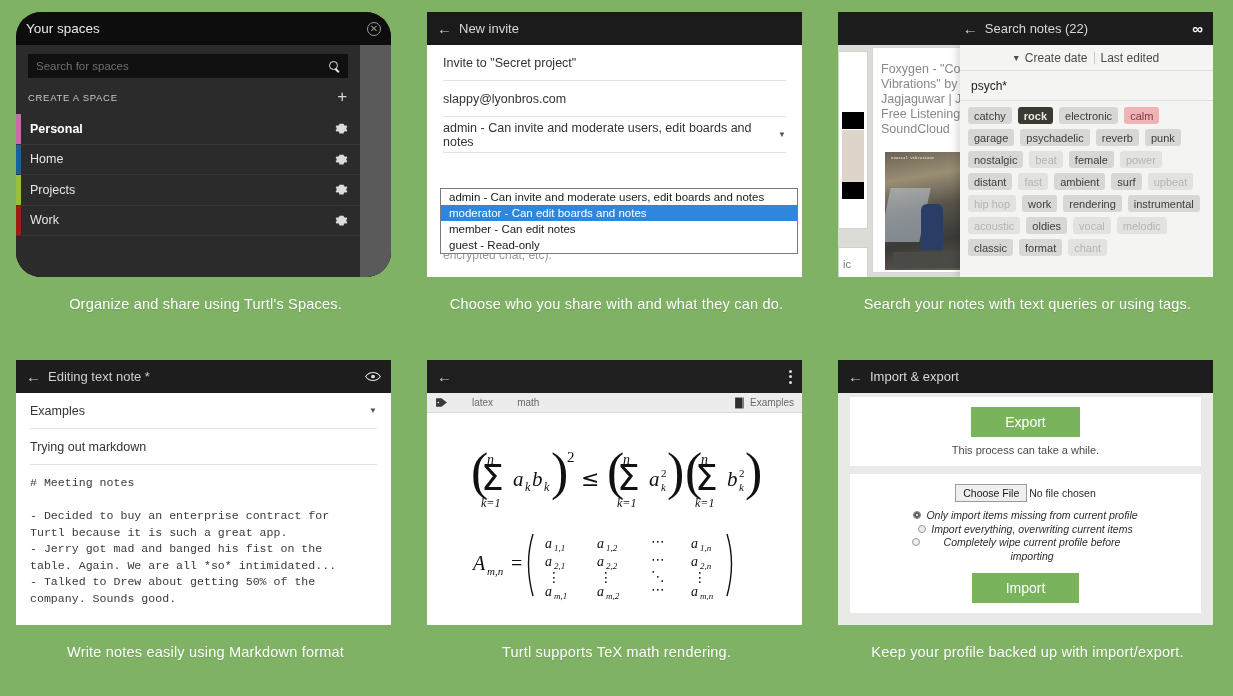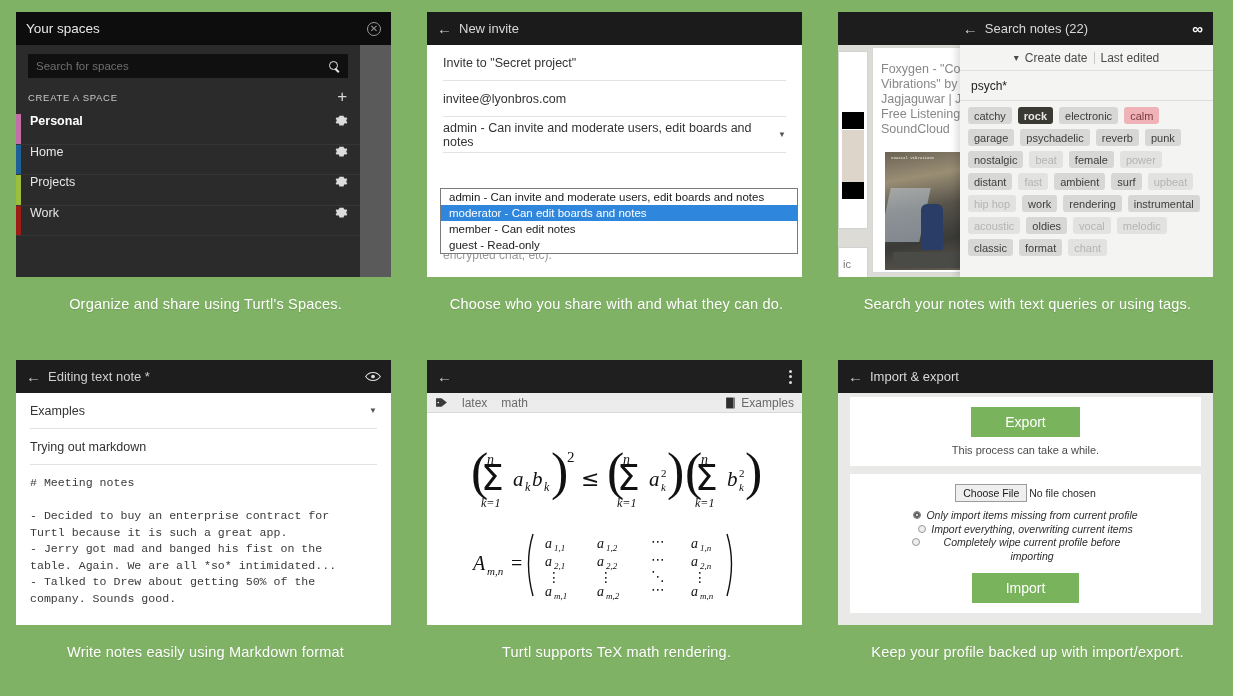--- a/index.html
+++ b/index.html
@@ -42,21 +42,21 @@
     padding: 0 10px;
     color: #dcdcdc;
     font-size: 13px;
     position: relative;
   }
   .appbar .back { font-size: 15px; margin-right: 7px; color: #cfcfcf; line-height: 1; }
   .appbar .ttl { font-size: 13px; color: #d8d8d8; }
   .appbar .right { margin-left: auto; display:flex; align-items:center; }
 
   
-  .p1 { background: #2b2b2b; }
+  .p1 { background: #2b2b2b; border-radius: 25px; }
   .p1 .appbar { background:#0d0d0d; }
   .p1 .appbar .ttl { color:#e8e8e8; font-size:13.5px; }
   .close-ico {
     width: 14px; height: 14px; border-radius: 50%;
     border: 1.6px solid #9a9a9a; color:#9a9a9a;
     font-size: 10px; line-height: 11px; text-align: center;
     font-family:"Liberation Sans",sans-serif;
   }
   .p1-body { position:relative; height:232px; background:#2b2b2b; }
   .p1-underlay {
@@ -77,21 +77,21 @@
   .mag { width:11px; height:11px; position:relative; }
   .mag::before{content:"";position:absolute;left:0;top:0;width:7px;height:7px;border:1.6px solid #e6e6e6;border-radius:50%;}
   .mag::after{content:"";position:absolute;left:7px;top:7px;width:5px;height:1.7px;background:#e6e6e6;transform:rotate(45deg);transform-origin:0 0;}
   .createrow {
     display:flex; align-items:center; height:22px; margin:6px 12px 0 12px;
     color:#c8c8c8; font-size:9.5px; letter-spacing:.7px;
   }
   .createrow .plus { margin-left:auto; font-size:17px; color:#d8d8d8; line-height:14px; font-weight:300;}
   .space-list { margin-top:6px; }
   .space-row {
-    display:flex; height:30.5px;
+    display:flex; align-items:center; height:30.5px;
     border-bottom:1px solid #363636; position:relative; padding-left:14px;
   }
   .space-row .stripe { position:absolute; left:0; top:0; bottom:0; width:5px; }
   .space-row .nm { color:#e6e6e6; font-size:12.5px; }
   .space-row.sel .nm { font-weight:bold; color:#ffffff; }
   .gear { margin-left:auto; margin-right:12px; width:13px; height:13px; }
 
   
   .p2 .appbar { background:#1b1b1b; }
   .p2-body { padding:0 16px; position:relative; height:232px; font-size:12.5px; color:#2e2e2e; }
@@ -162,21 +162,21 @@
   .mdbody {
     font-family:"Liberation Mono", monospace; font-size:11.6px; color:#3a3a3a;
     line-height:16.5px; white-space:pre-wrap; padding-top:10px;
   }
 
   
   .p5 .appbar { background:#1f1f1f; }
   .kebab { display:flex; flex-direction:column; gap:2.5px; }
   .kebab i { display:block; width:3px; height:3px; background:#ddd; border-radius:50%; }
   .tagbar { height:20px; background:#ececec; border-bottom:1px solid #d9d9d9;
-    display:flex; align-items:center; padding:0 8px; gap:14px; font-size:12px; color:#6a6a6a;}
+    display:flex; align-items:center; padding:0 8px; gap:24px; font-size:10px; color:#6a6a6a;}
   .tagbar .right { margin-left:auto; display:flex; align-items:center; gap:5px; }
   .mathpane { height:212px; display:flex; flex-direction:column; align-items:center;
     justify-content:center; gap:6px; font-family:"Liberation Serif", serif; }
 
   
   .p6 { background:#e9e9e7; }
   .p6 .appbar { background:#1d1d1d; }
   .p6-body { height:232px; padding:4px 12px 0 12px; }
   .card { background:#fff; padding:10px 8px; }
   .btn-green {
@@ -263,21 +263,21 @@
   </div>
 
   <div class="cell">
     <div class="panel p2">
       <div class="appbar">
         <span class="back">←</span>
         <span class="ttl">New invite</span>
       </div>
       <div class="p2-body">
         <div class="field">Invite to "Secret project"</div>
-        <div class="field">invitee@lyonbros.com</div>
+        <div class="field">slappy@lyonbros.com</div>
         <div class="field sel">
           <span>admin - Can invite and moderate users, edit boards and notes</span>
           <span class="caret">▼</span>
         </div>
         <div class="opts">
           <div class="opt">admin - Can invite and moderate users, edit boards and notes</div>
           <div class="opt hl">moderator - Can edit boards and notes</div>
           <div class="opt">member - Can edit notes</div>
           <div class="opt">guest - Read-only</div>
         </div>

